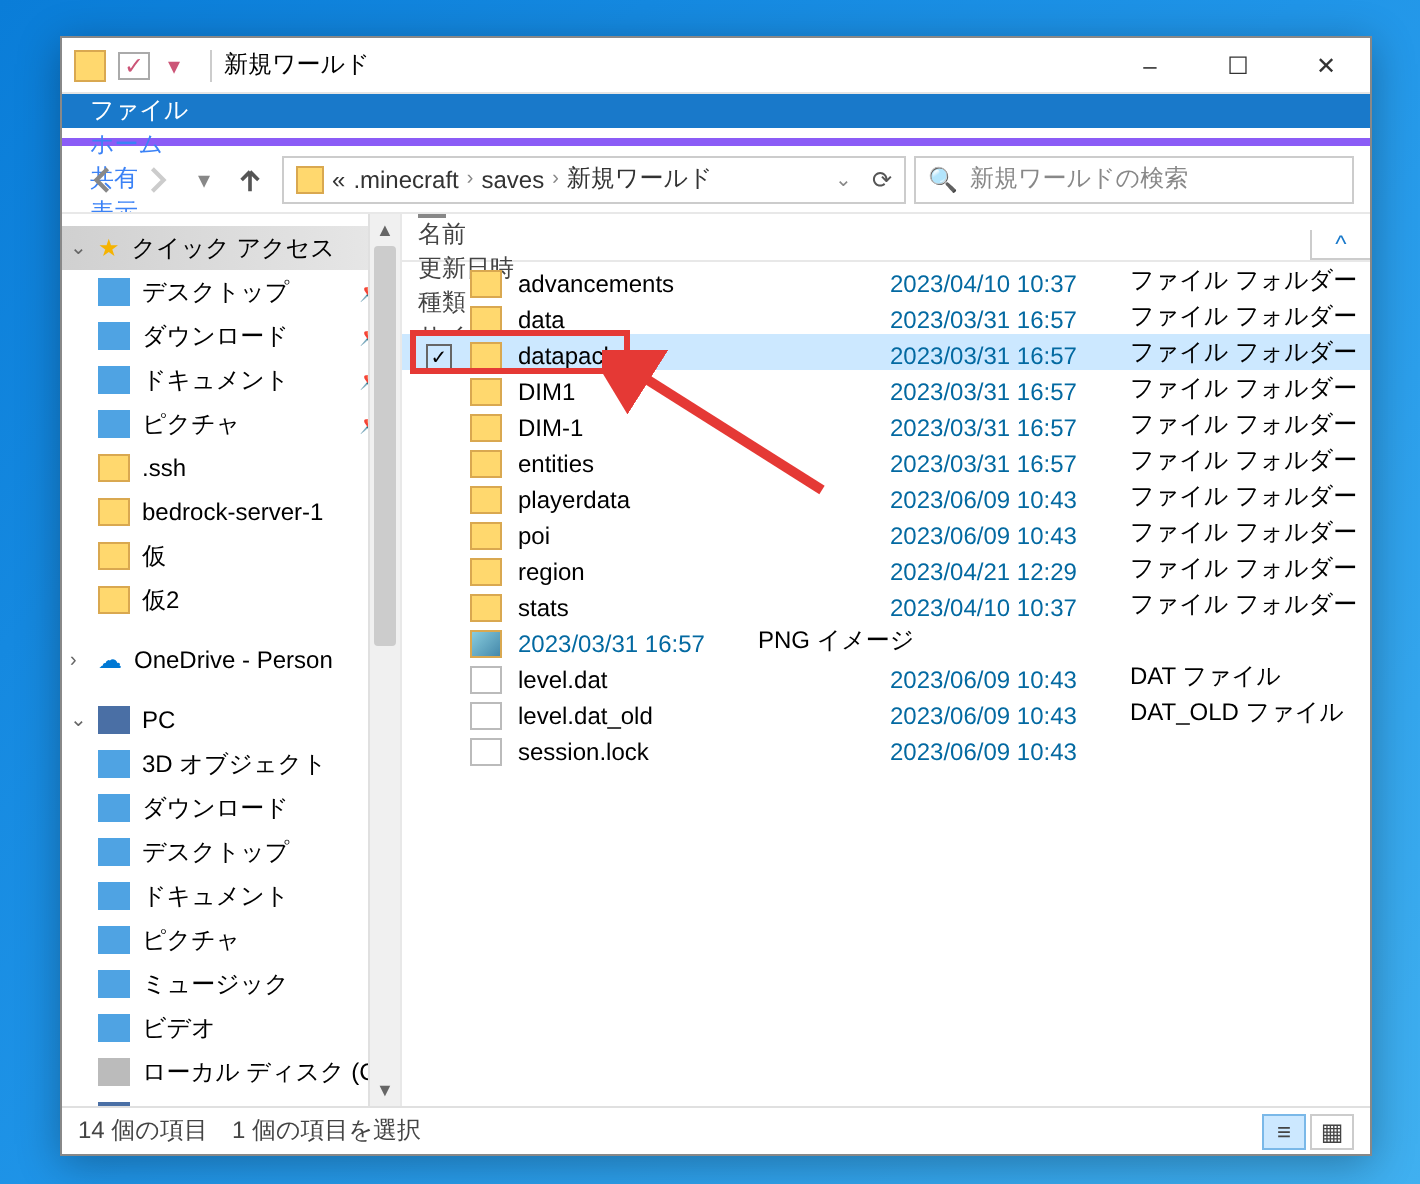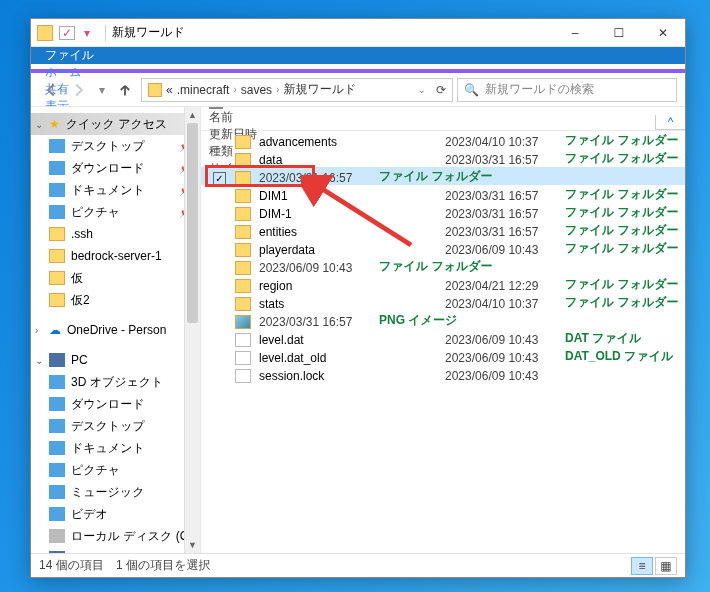--- a/index.html
+++ b/index.html
@@ -50,22 +50,22 @@
 .filelist { flex: 1; overflow: hidden; }
 .row { height: 18px; display: flex; align-items: flex-end; padding-left: 12px; }
 .row .chksp { width: 22px; display: flex; align-items: center; }
 .row .chk { width: 13px; height: 13px; border: 1px solid #666; display: none; align-items: center; justify-content: center; font-size: 10px; }
 .row.sel .chk { display: flex; }
 .row.sel { background: #cce8ff; }
 .row .fi { width: 16px; height: 14px; background: #ffd86e; border: 1px solid #d9a850; margin-right: 8px; flex-shrink: 0; }
 .row .fi.file { background: #fff; border: 1px solid #bbb; position: relative; }
 .row .fi.png { background: linear-gradient(135deg,#8cd,#48a); }
 .row .nm { width: 186px; }
-.row .dt { width: 120px; color: #404040; }
-.row .tp { width: 120px; color: #15803d; font-weight: bold; }
+.row .dt { width: 120px; color: #0369a1; }
+.row .tp { width: 120px; color: #000000; }
 .annot-box { position: absolute; border: 3px solid #e53935; pointer-events: none; }
 .annot-arrow { position: absolute; pointer-events: none; }
 .statusbar { height: 24px; border-top: 1px solid #e0e0e0; display: flex; align-items: center; padding: 0 8px; gap: 12px; color: #444; font-size: 11px; }
 .statusbar .r { margin-left: auto; display: flex; gap: 2px; }
 .statusbar .vb { width: 22px; height: 18px; border: 1px solid #ccc; display: flex; align-items: center; justify-content: center; }
 .statusbar .vb.on { background: #cce8ff; border-color: #7ab8e8; }
 </style>
 </head>
 <body>
 
@@ -253,20 +253,21 @@
               <span class="fi "></span>
               <span class="nm">data</span>
               <span class="dt">2023/03/31 16:57</span>
               <span class="tp">ファイル フォルダー</span>
             </div>
             <div class="row sel">
               <span class="chksp">
                 <span class="chk">✓</span>
               </span>
               <span class="fi "></span>
+              <span class="nm">datapacks</span>
               <span class="dt">2023/03/31 16:57</span>
               <span class="tp">ファイル フォルダー</span>
             </div>
             <div class="row">
               <span class="chksp"></span>
               <span class="fi "></span>
               <span class="nm">DIM1</span>
               <span class="dt">2023/03/31 16:57</span>
               <span class="tp">ファイル フォルダー</span>
             </div>
@@ -287,20 +288,21 @@
             <div class="row">
               <span class="chksp"></span>
               <span class="fi "></span>
               <span class="nm">playerdata</span>
               <span class="dt">2023/06/09 10:43</span>
               <span class="tp">ファイル フォルダー</span>
             </div>
             <div class="row">
               <span class="chksp"></span>
               <span class="fi "></span>
+              <span class="nm">poi</span>
               <span class="dt">2023/06/09 10:43</span>
               <span class="tp">ファイル フォルダー</span>
             </div>
             <div class="row">
               <span class="chksp"></span>
               <span class="fi "></span>
               <span class="nm">region</span>
               <span class="dt">2023/04/21 12:29</span>
               <span class="tp">ファイル フォルダー</span>
             </div>

